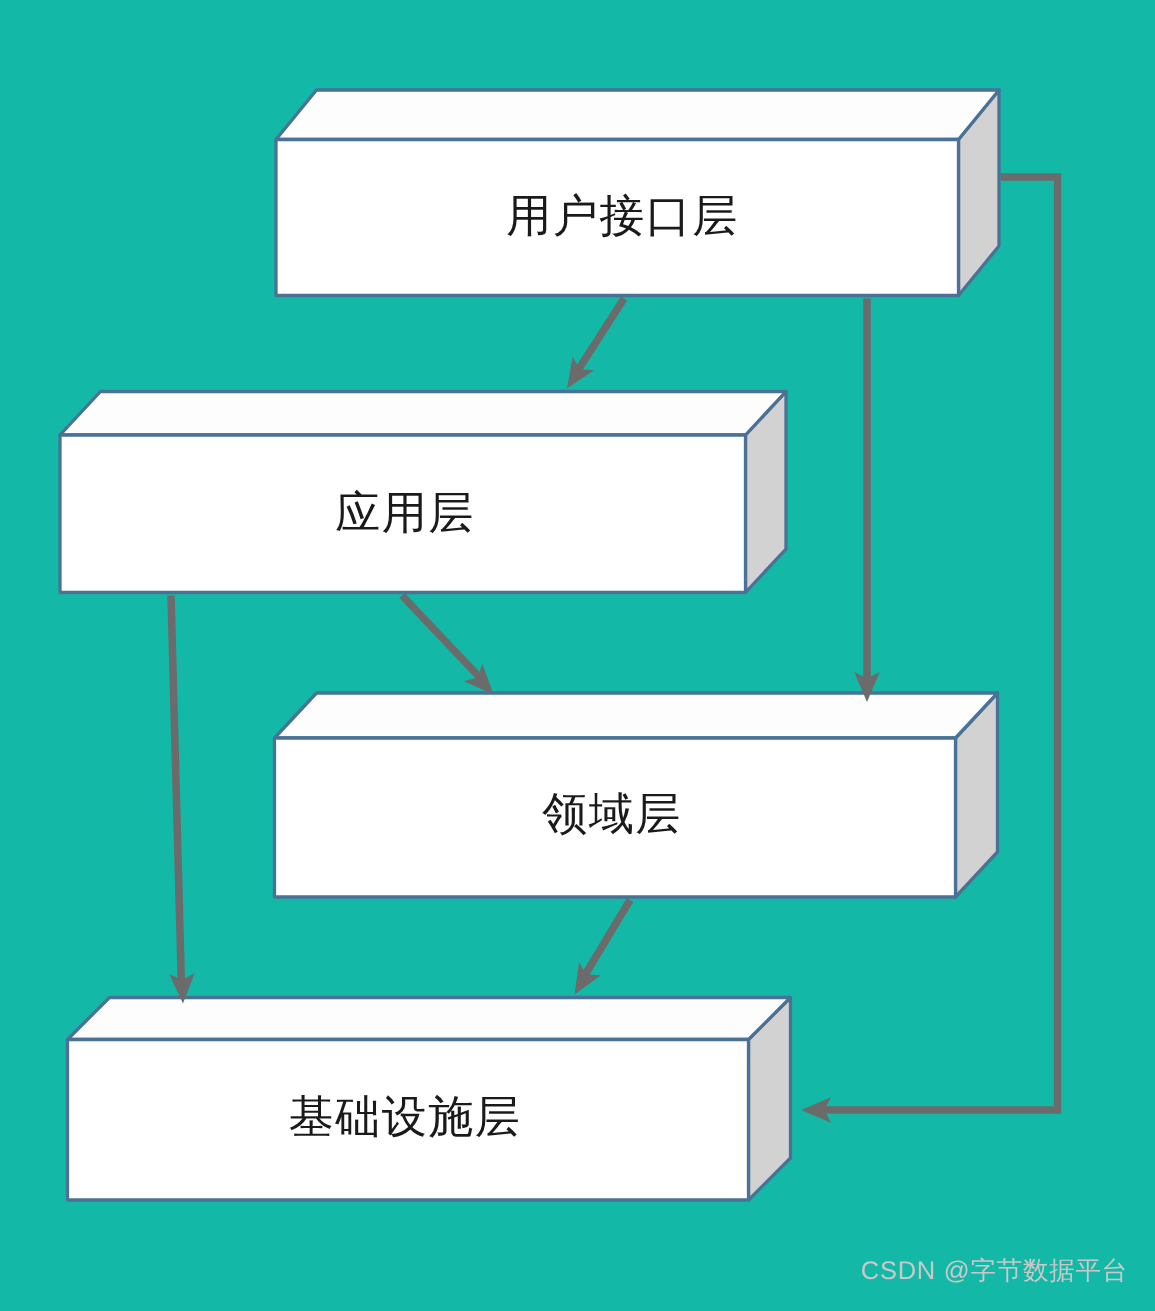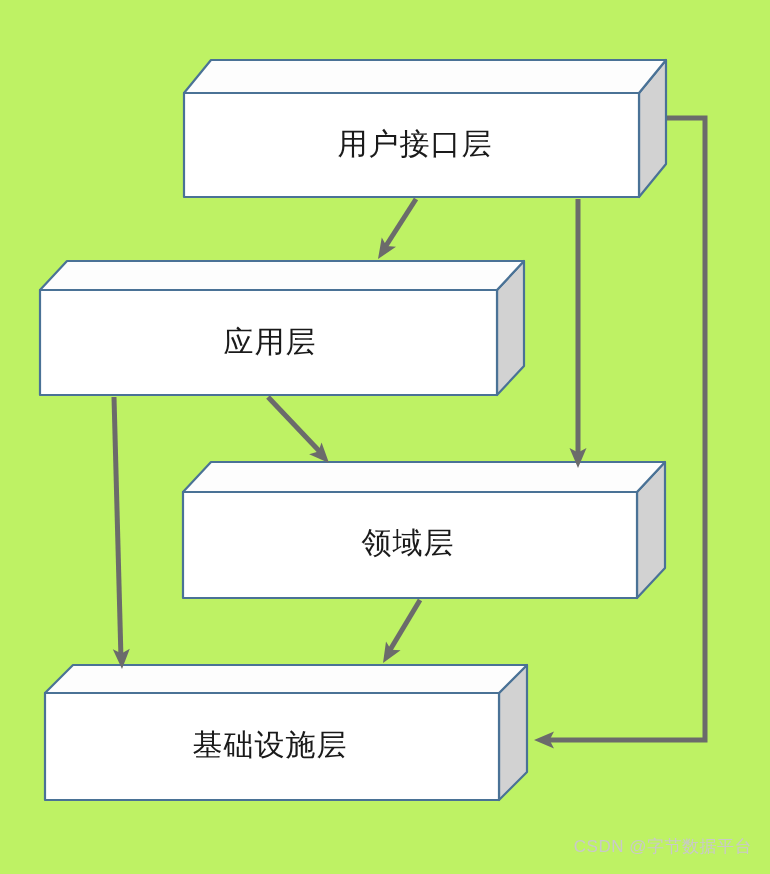--- a/index.html
+++ b/index.html
@@ -8,21 +8,21 @@
     padding: 0;
     background: #ffffff;
   }
   body {
     font-family: "Liberation Sans", "DejaVu Sans", sans-serif;
   }
   #canvas {
     position: relative;
     width: 770px;
     height: 874px;
-    background: #bef264;
+    background: #14b8a6;
     overflow: hidden;
   }
   #diagram-svg {
     position: absolute;
     left: 0;
     top: 0;
     width: 770px;
     height: 874px;
     display: block;
   }

